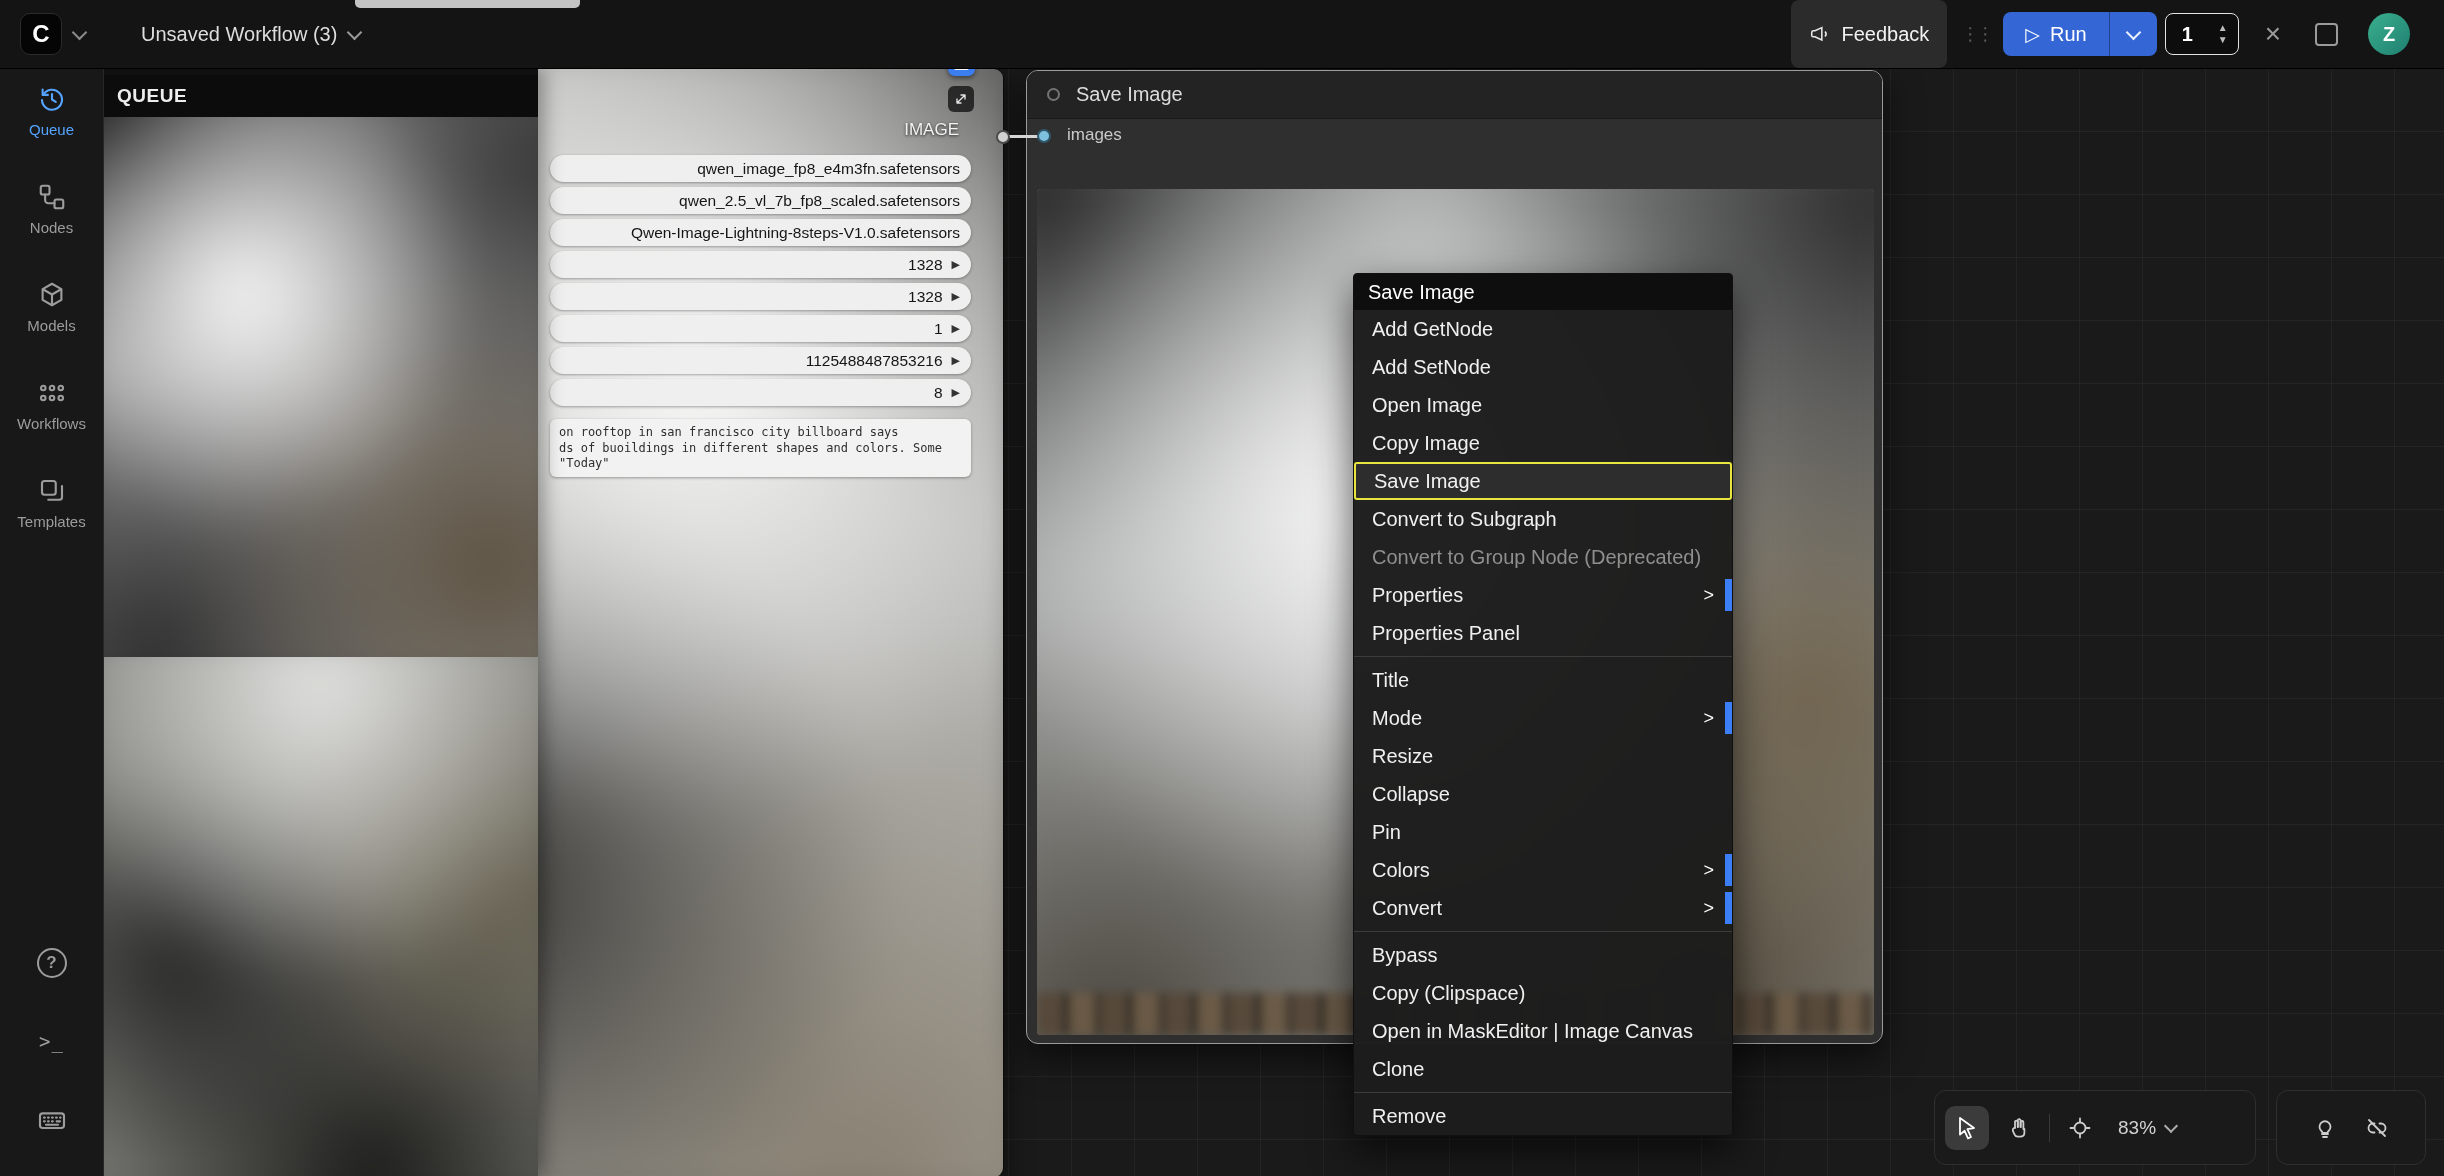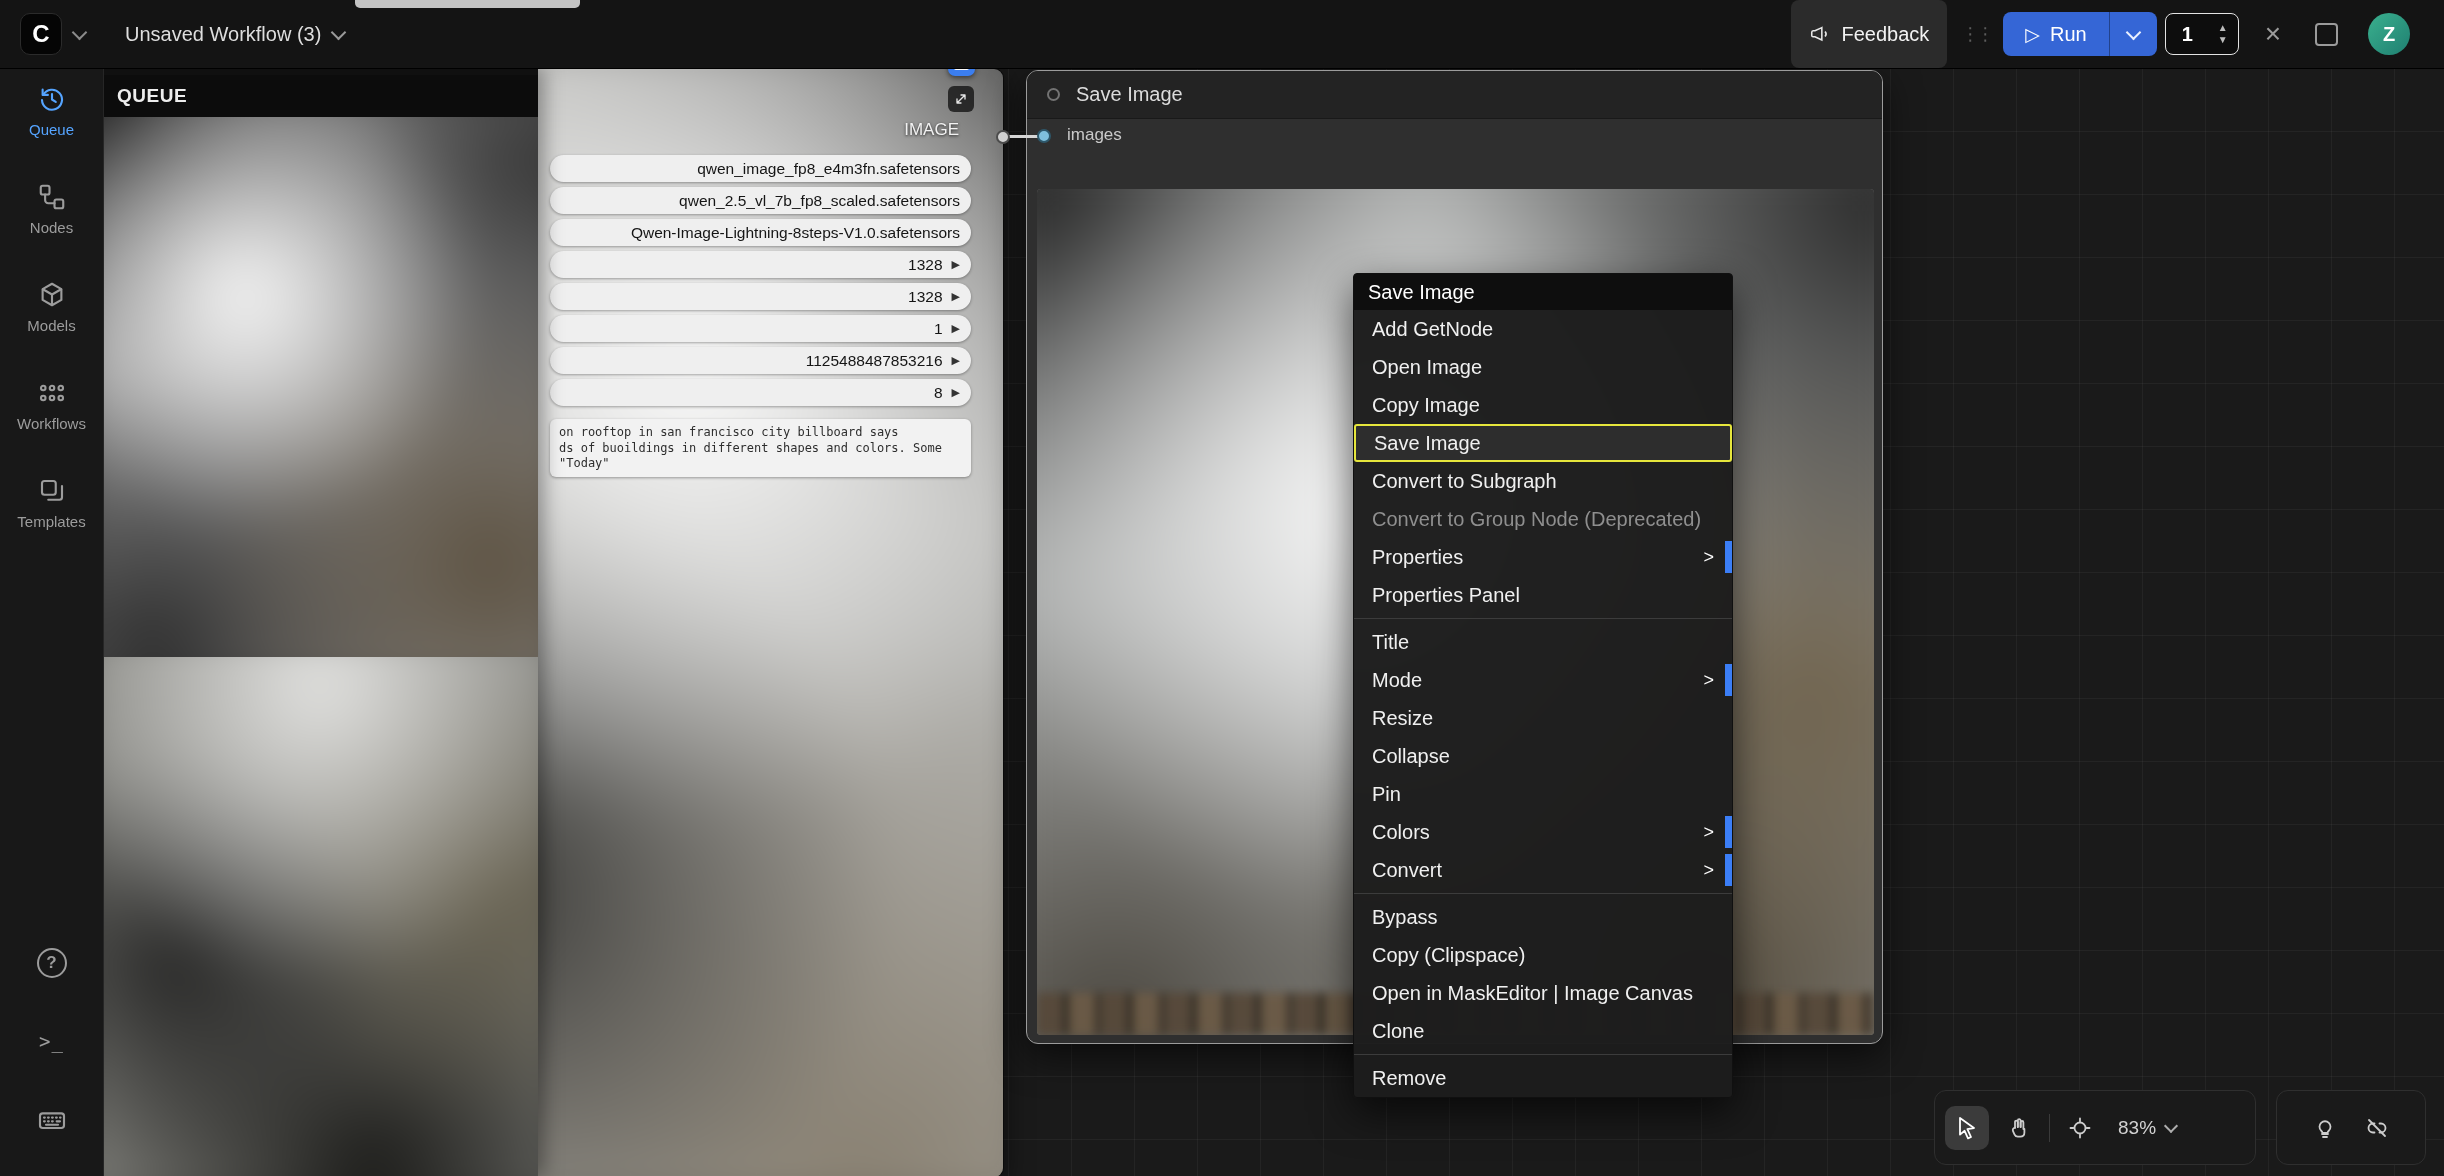--- a/index.html
+++ b/index.html
@@ -12,21 +12,21 @@
     background-size:63px 63px;z-index:0;}
 
   
   .topbar{position:absolute;left:0;top:0;width:2444px;height:68px;background:#141414;border-bottom:1px solid #000;
     display:flex;align-items:center;z-index:7;}
   .logo{width:40px;height:40px;margin-left:20px;border-radius:10px;background:#050505;border:1px solid #2b2b2b;
     color:#fff;font-weight:bold;font-size:24px;display:flex;align-items:center;justify-content:center;}
   .chev{width:9px;height:9px;border-right:2px solid currentColor;border-bottom:2px solid currentColor;
     transform:rotate(45deg);display:inline-block;margin-top:-4px;}
   .logo-chev{color:#8b8b8b;margin-left:12px;}
-  .wf-title{margin-left:40px;font-size:20px;color:#dedede;display:flex;align-items:center;gap:12px;}
+  .wf-title{margin-left:56px;font-size:20px;color:#dedede;display:flex;align-items:center;gap:12px;}
   .wf-title .chev{color:#9a9a9a;}
   .tb-spacer{flex:1;}
   .feedback-btn{height:44px;padding:12px 18px;background:#2b2b2b;border-radius:8px;color:#f2f2f2;font-size:20px;
     display:flex;align-items:center;gap:10px;margin-right:14px;}
   .feedback-btn svg{width:22px;height:22px;stroke:#e8e8e8;fill:none;stroke-width:1.7;}
   .drag-dots{color:#5c5c5c;font-size:18px;letter-spacing:-3px;margin-right:12px;user-select:none;}
   .run-btn{height:44px;background:#3566d6;border-radius:8px;display:flex;align-items:stretch;color:#fff;overflow:hidden;}
   .run-main{display:flex;align-items:center;gap:10px;padding:0 22px;font-size:20px;font-weight:500;}
   .run-icon{font-size:19px;}
   .run-divider{width:1px;background:rgba(0,0,0,.35);}
@@ -332,20 +332,21 @@
     </div>
     <span class="tb-x">×</span>
     <span class="tb-square"></span>
     <div class="avatar">Z</div>
   </div>
   <div class="topstrip"></div>
 
   <div class="cmenu">
     <div class="cm-header">Save Image</div>
     <div class="mi"><span>Add GetNode</span></div>
+    <div class="mi"><span>Add SetNode</span></div>
     <div class="mi"><span>Open Image</span></div>
     <div class="mi"><span>Copy Image</span></div>
     <div class="mi hl"><span>Save Image</span></div>
     <div class="mi"><span>Convert to Subgraph</span></div>
     <div class="mi dis"><span>Convert to Group Node (Deprecated)</span></div>
     <div class="mi"><span>Properties</span><span class="mi-sub">&gt;</span><span class="mi-bar"></span></div>
     <div class="mi"><span>Properties Panel</span></div>
     <div class="msep"></div>
     <div class="mi"><span>Title</span></div>
     <div class="mi"><span>Mode</span><span class="mi-sub">&gt;</span><span class="mi-bar"></span></div>

